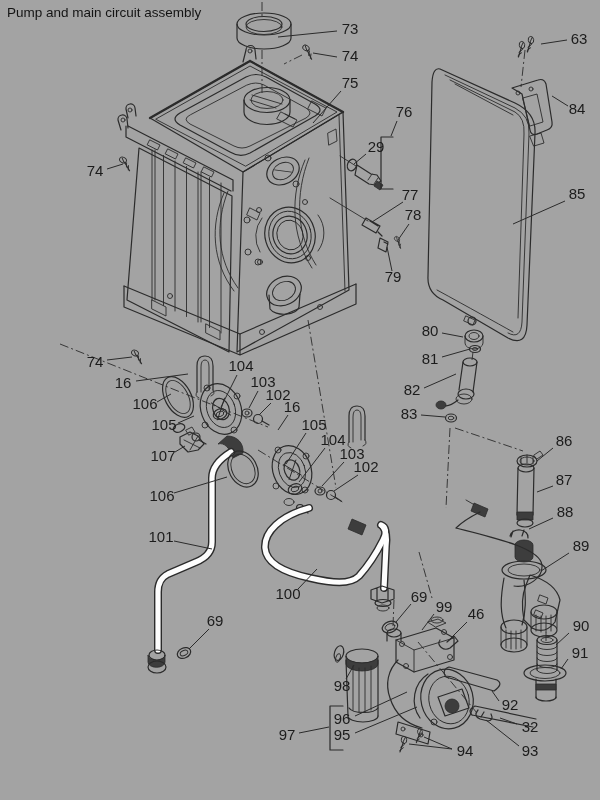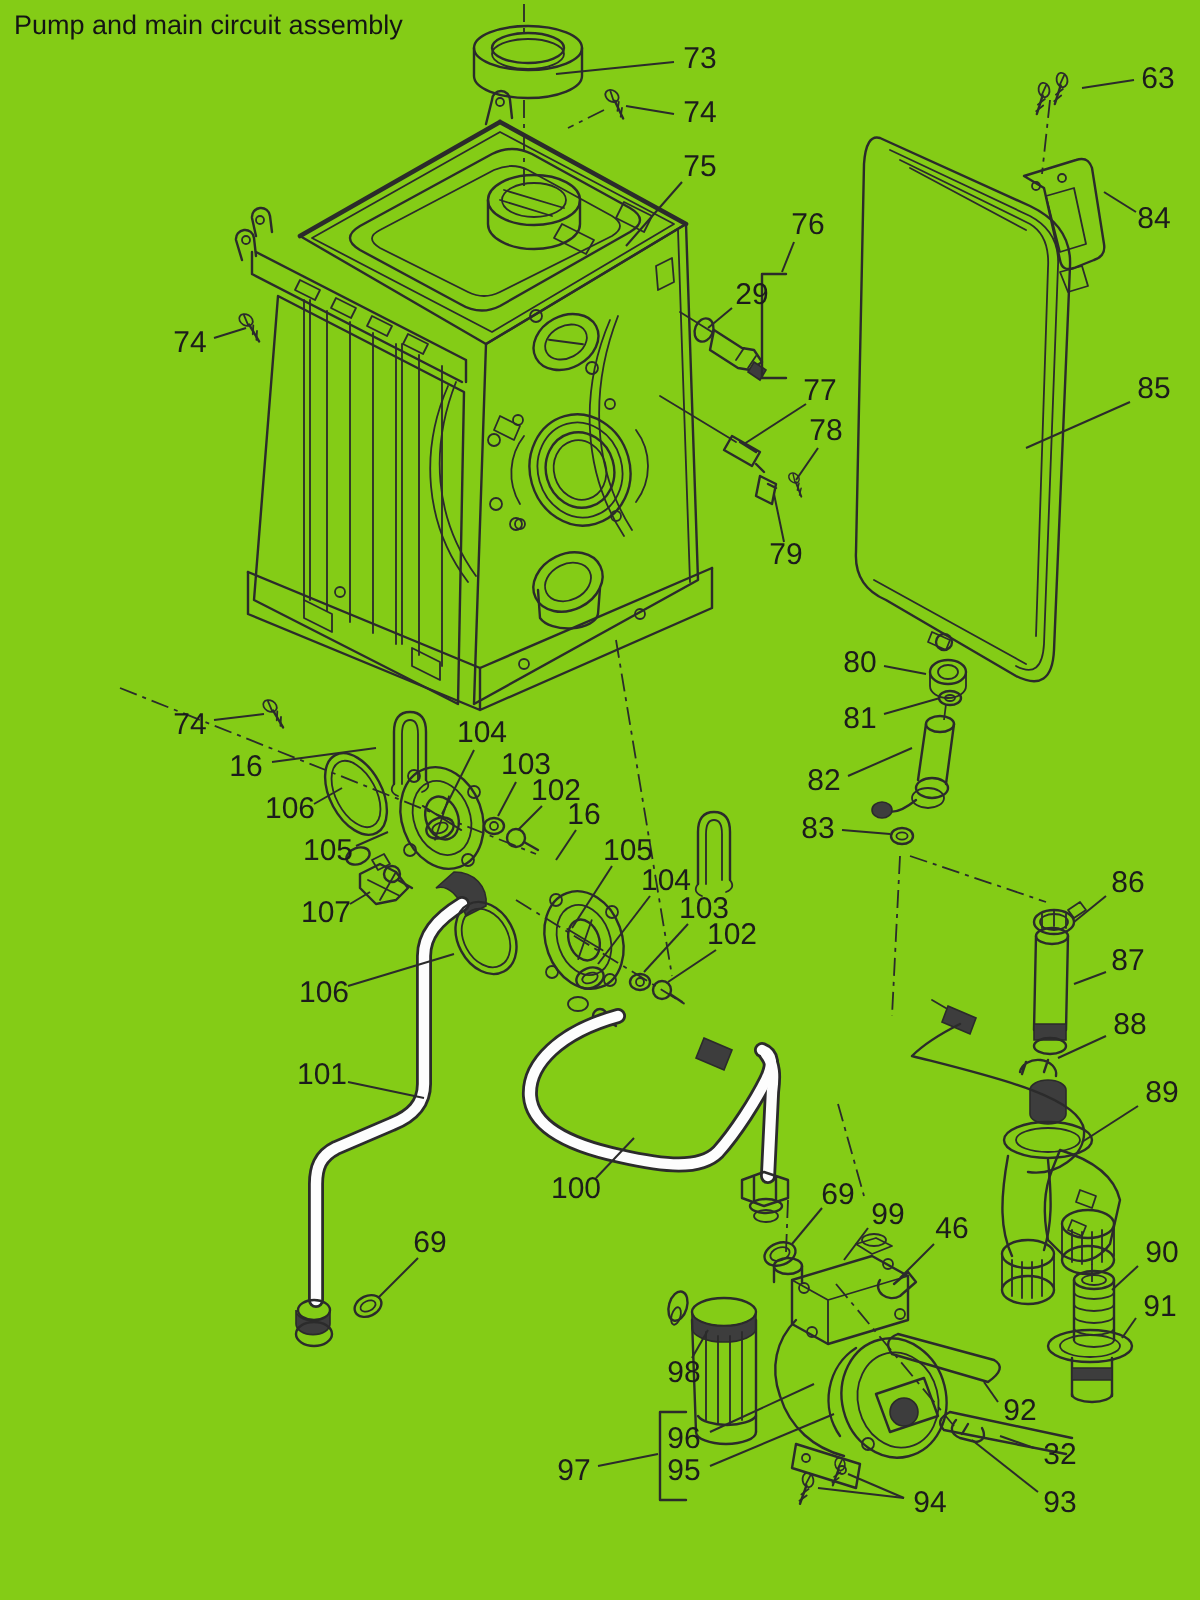--- a/index.html
+++ b/index.html
@@ -1,16 +1,16 @@
 <!DOCTYPE html>
 <html><head>
 <meta charset="utf-8">
 <style>
   html,body{margin:0;padding:0;background:#ffffff;}
-  #page{position:relative;width:600px;height:800px;background:#84cc16;overflow:hidden;
+  #page{position:relative;width:600px;height:800px;background:#a3a3a3;overflow:hidden;
         font-family:"Liberation Sans",sans-serif;}
   #doc-title{position:absolute;left:7px;top:5px;font-size:13.5px;color:#141414;}
   svg{position:absolute;left:0;top:0;}
   .ink{stroke:#2b2b2b;fill:none;stroke-width:1.2;stroke-linejoin:round;stroke-linecap:round;}
   .thin{stroke-width:0.9;}
   .thick{stroke-width:2.3;}
   .dark{fill:#3d3d3d;stroke:#2b2b2b;stroke-width:0.8;}
   .pipeO{stroke:#2b2b2b;stroke-width:8;fill:none;stroke-linejoin:round;stroke-linecap:round;}
   .pipeI{stroke:#fdfdfd;stroke-width:5.2;fill:none;stroke-linejoin:round;stroke-linecap:round;}
   .dash{stroke:#2b2b2b;stroke-width:0.9;fill:none;stroke-dasharray:9 3 2 3;}

